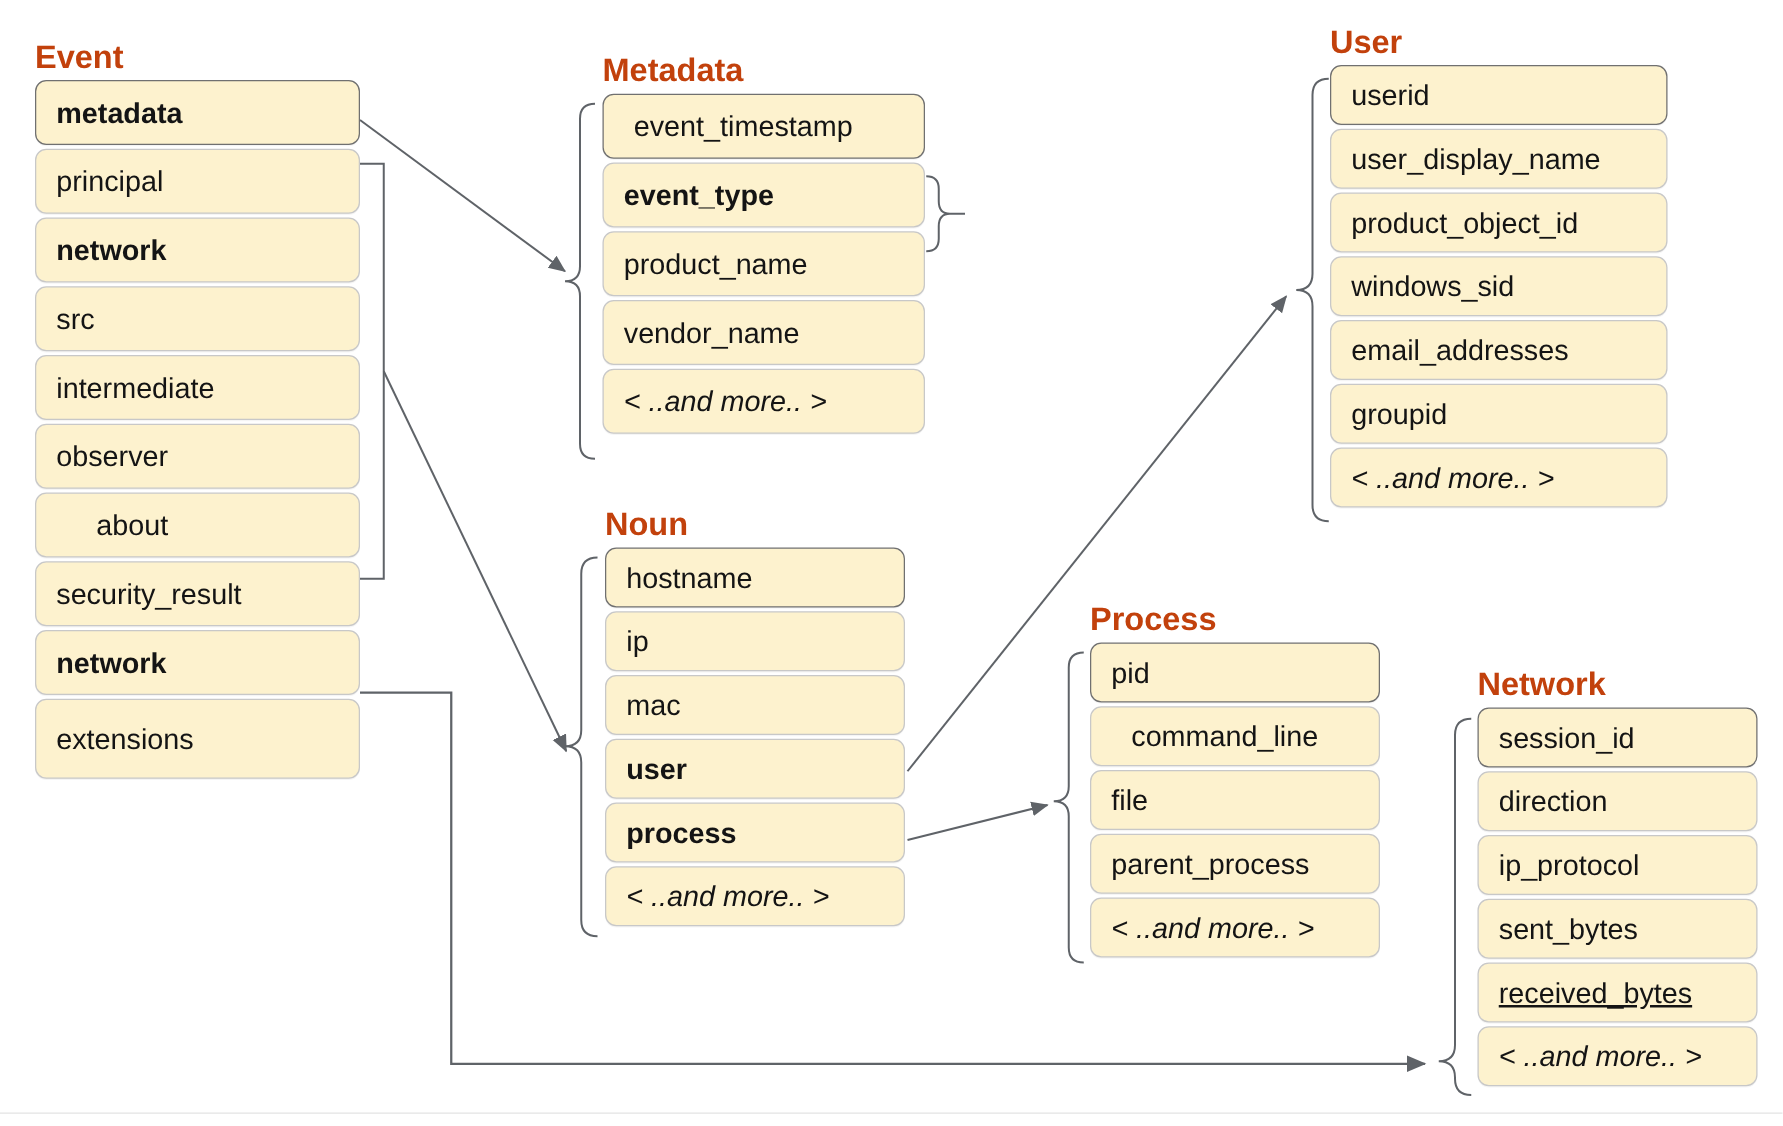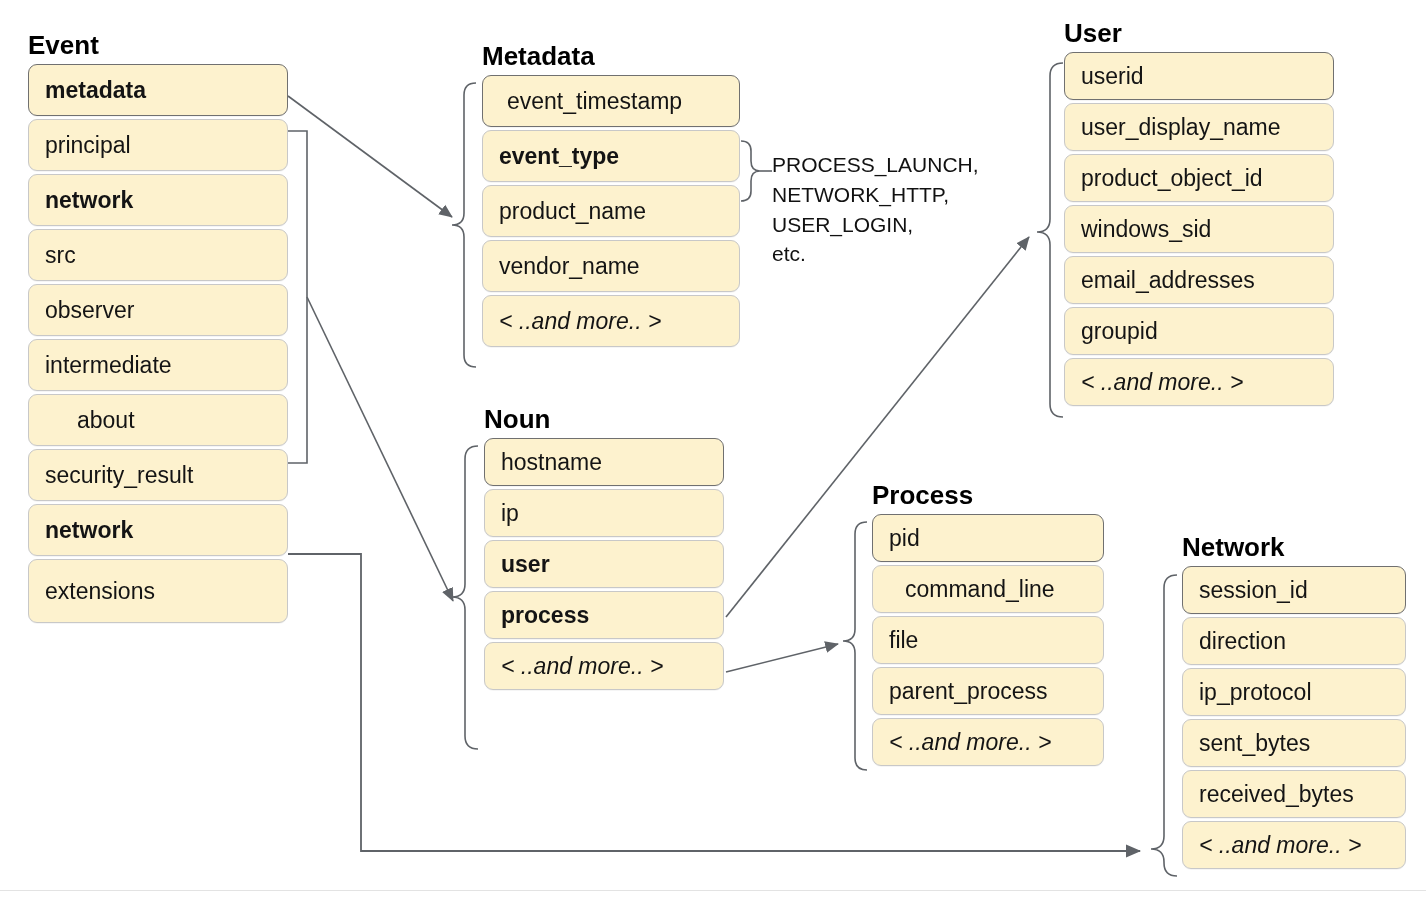--- a/index.html
+++ b/index.html
@@ -27,21 +27,21 @@
     width: 1426px;
     height: 901px;
     pointer-events: none;
   }
   .group {
     position: absolute;
   }
   .group-title {
     font-size: 26px;
     font-weight: bold;
-    color: #000000;
+    color: #c2410c;
     line-height: 1;
     margin-bottom: 6px;
     white-space: nowrap;
   }
   .fields {
     position: relative;
   }
   .field-box {
     box-sizing: border-box;
     background: #fdf2ce;
@@ -121,63 +121,60 @@
     <line x1="726" y1="672" x2="838" y2="644" stroke="#5f6368" stroke-width="1.6" marker-end="url(#arrowhead)"></line>
   </svg>
 
   <div class="group" style="left:28px; top:32px; width:260px;">
     <div class="group-title">Event</div>
     <div class="fields">
       <div class="field-box strong-border bold" style="height:52px;">metadata</div>
       <div class="field-box" style="height:52px;">principal</div>
       <div class="field-box bold" style="height:52px;">network</div>
       <div class="field-box" style="height:52px;">src</div>
+      <div class="field-box" style="height:52px;">intermediate</div>
       <div class="field-box" style="height:52px;">observer</div>
-      <div class="field-box" style="height:52px;">intermediate</div>
       <div class="field-box" style="height:52px;padding-left:48px;">about</div>
       <div class="field-box" style="height:52px;">security_result</div>
       <div class="field-box bold" style="height:52px;">network</div>
       <div class="field-box" style="height:64px;">extensions</div>
     </div>
   </div>
 
   <div class="group" style="left:482px; top:43px; width:258px;">
     <div class="group-title">Metadata</div>
     <div class="fields">
       <div class="field-box strong-border" style="height:52px;padding-left:24px;">event_timestamp</div>
       <div class="field-box bold" style="height:52px;">event_type</div>
       <div class="field-box" style="height:52px;">product_name</div>
       <div class="field-box" style="height:52px;">vendor_name</div>
       <div class="field-box italic" style="height:52px;">&lt; ..and more.. &gt;</div>
     </div>
   </div>
 
-  <div class="enum-note" style="left:772px; top:150px; width:240px;">PROCESS_LAUNCH,
-NETWORK_HTTP,
-USER_LOGIN,
-etc.</div>
 
   <div class="group" style="left:1064px; top:20px; width:270px;">
     <div class="group-title">User</div>
     <div class="fields">
       <div class="field-box strong-border" style="height:48px;">userid</div>
       <div class="field-box" style="height:48px;">user_display_name</div>
       <div class="field-box" style="height:48px;">product_object_id</div>
       <div class="field-box" style="height:48px;">windows_sid</div>
       <div class="field-box" style="height:48px;">email_addresses</div>
       <div class="field-box" style="height:48px;">groupid</div>
       <div class="field-box italic" style="height:48px;">&lt; ..and more.. &gt;</div>
     </div>
   </div>
 
   <div class="group" style="left:484px; top:406px; width:240px;">
     <div class="group-title">Noun</div>
     <div class="fields">
       <div class="field-box strong-border" style="height:48px;">hostname</div>
       <div class="field-box" style="height:48px;">ip</div>
+      <div class="field-box" style="height:48px;">mac</div>
       <div class="field-box bold" style="height:48px;">user</div>
       <div class="field-box bold" style="height:48px;">process</div>
       <div class="field-box italic" style="height:48px;">&lt; ..and more.. &gt;</div>
     </div>
   </div>
 
   <div class="group" style="left:872px; top:482px; width:232px;">
     <div class="group-title">Process</div>
     <div class="fields">
       <div class="field-box strong-border" style="height:48px;text-align:right;">pid</div>
@@ -188,20 +185,20 @@
     </div>
   </div>
 
   <div class="group" style="left:1182px; top:534px; width:224px;">
     <div class="group-title">Network</div>
     <div class="fields">
       <div class="field-box strong-border" style="height:48px;">session_id</div>
       <div class="field-box" style="height:48px;">direction</div>
       <div class="field-box" style="height:48px;">ip_protocol</div>
       <div class="field-box" style="height:48px;">sent_bytes</div>
-      <div class="field-box" style="height:48px;">received_bytes</div>
+      <div class="field-box" style="height:48px;text-decoration:underline;">received_bytes</div>
       <div class="field-box italic" style="height:48px;">&lt; ..and more.. &gt;</div>
     </div>
   </div>
 
   <div class="bottom-rule" style="top:890px;"></div>
 
 </div>
 
 </body></html>

